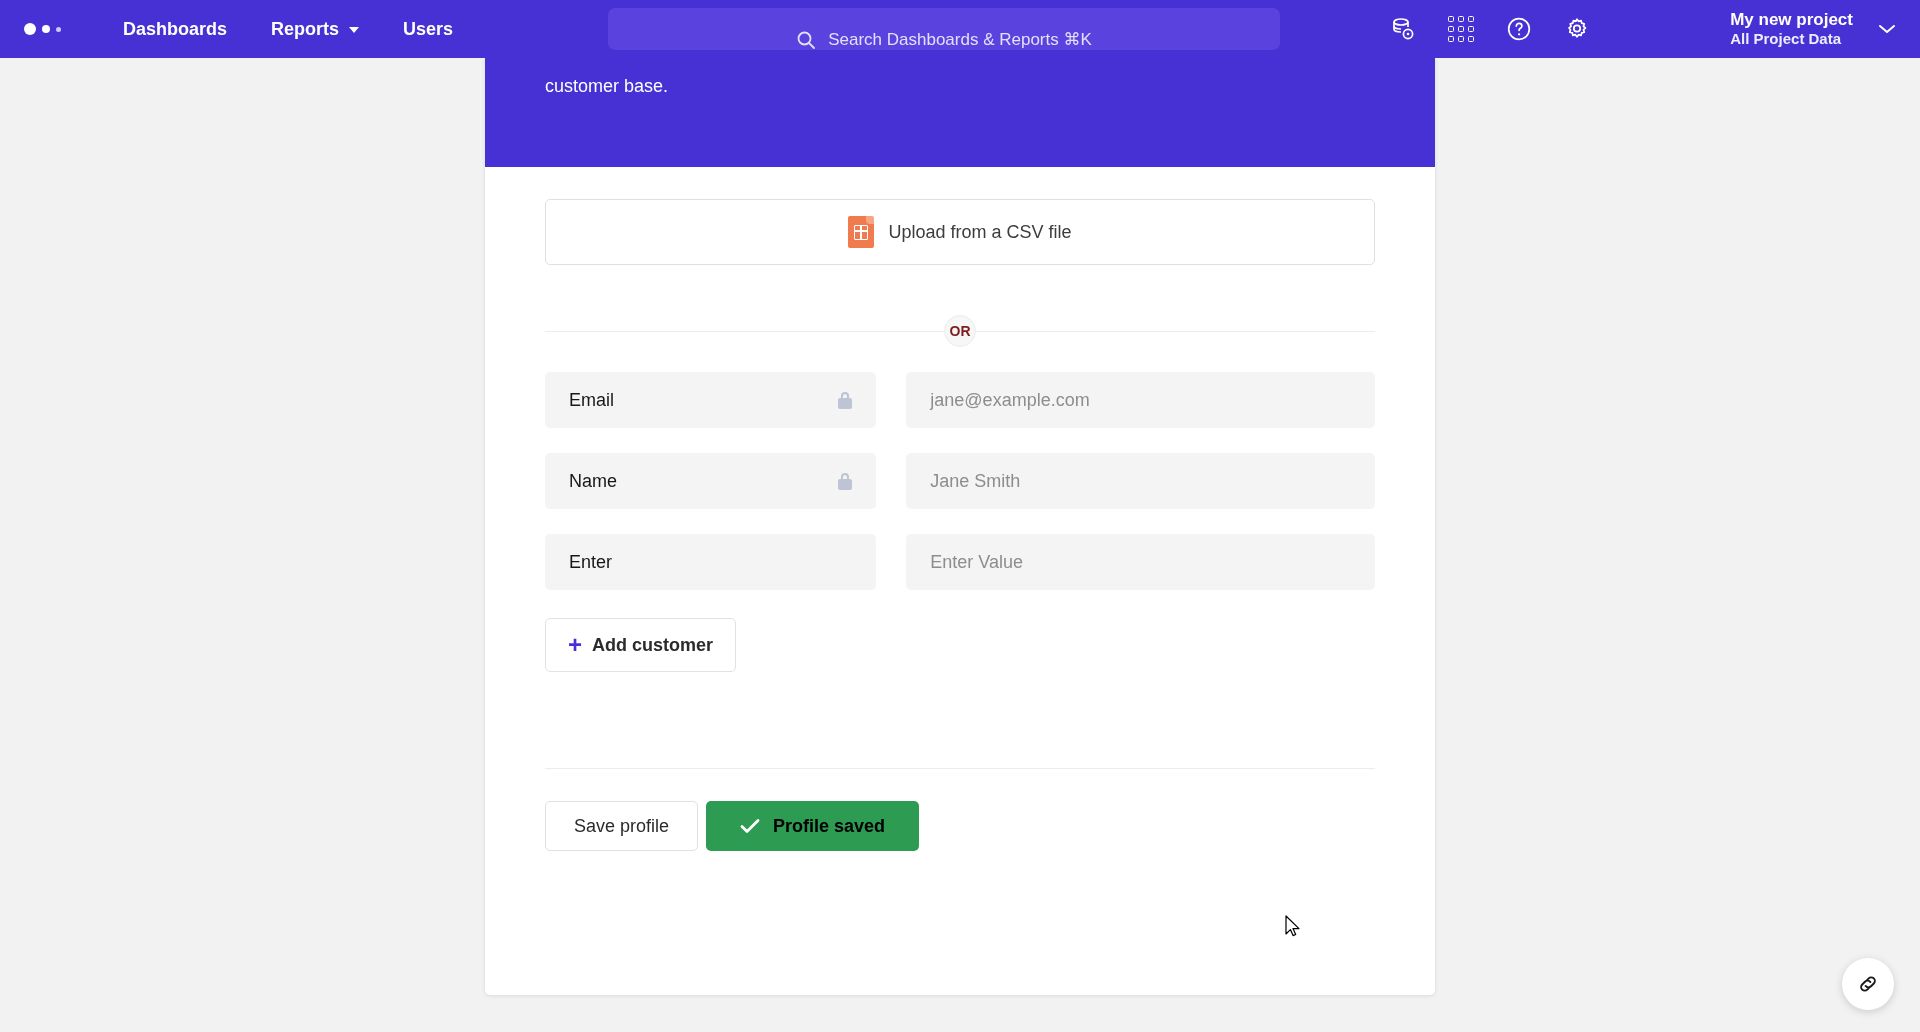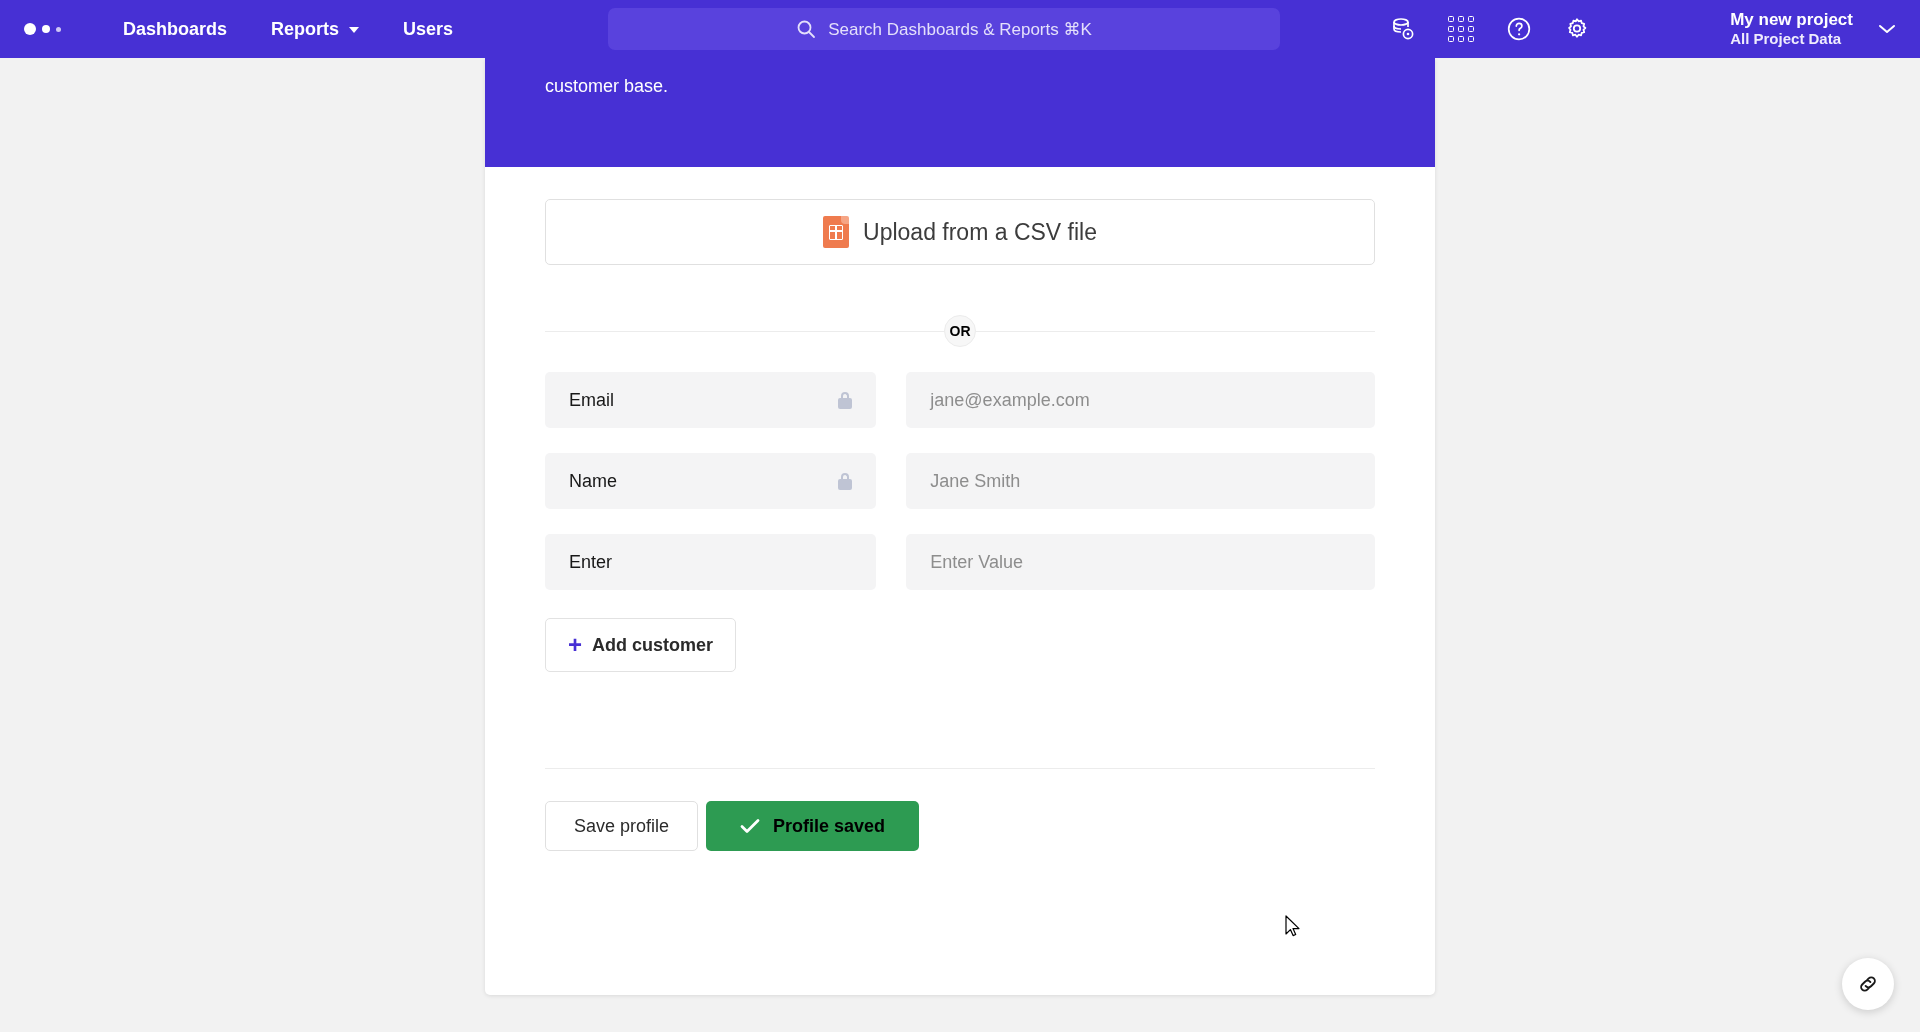--- a/index.html
+++ b/index.html
@@ -63,21 +63,21 @@
 
   .searchbox {
     position: absolute;
     left: 608px;
     top: 8px;
     width: 672px;
     height: 42px;
     background: #5942dd;
     border-radius: 7px;
     display: flex;
-    align-items: center;
+    align-items: flex-end;
     justify-content: center;
     gap: 12px;
     cursor: text;
   }
   .searchbox .ph {
     color: #e4e0fb;
     font-size: 17px;
     white-space: nowrap;
   }
 
@@ -135,21 +135,21 @@
     height: 66px;
     border: 1px solid #e0e0e0;
     border-radius: 5px;
     display: flex;
     align-items: center;
     justify-content: center;
     gap: 14px;
     cursor: pointer;
     background: #fff;
   }
-  .csv-drop .lbl { font-size: 23px; color: #3c3c3c; }
+  .csv-drop .lbl { font-size: 18px; color: #3c3c3c; }
 
   .csv-icon { width: 26px; height: 32px; position: relative; }
   .csv-icon .body {
     position: absolute; inset: 0;
     background: #ef7b4e;
     border-radius: 2px 7px 2px 2px;
   }
   .csv-icon .fold {
     position: absolute; top: 0; right: 0;
     width: 8px; height: 8px;
@@ -181,21 +181,21 @@
     display: flex;
     align-items: center;
   }
   .or-row .line { flex: 1; height: 1px; background: #ececec; }
   .or-row .chip {
     width: 32px; height: 32px;
     border-radius: 50%;
     background: #f7f7f7;
     border: 1px solid #ececec;
     display: flex; align-items: center; justify-content: center;
-    font-size: 14px; font-weight: bold; color: #000000;
+    font-size: 14px; font-weight: bold; color: #7f1d1d;
     flex: none;
   }
 
   .prop-row {
     display: flex;
     gap: 30px;
     margin-top: 25px;
   }
   .prop-key {
     width: 345px;

